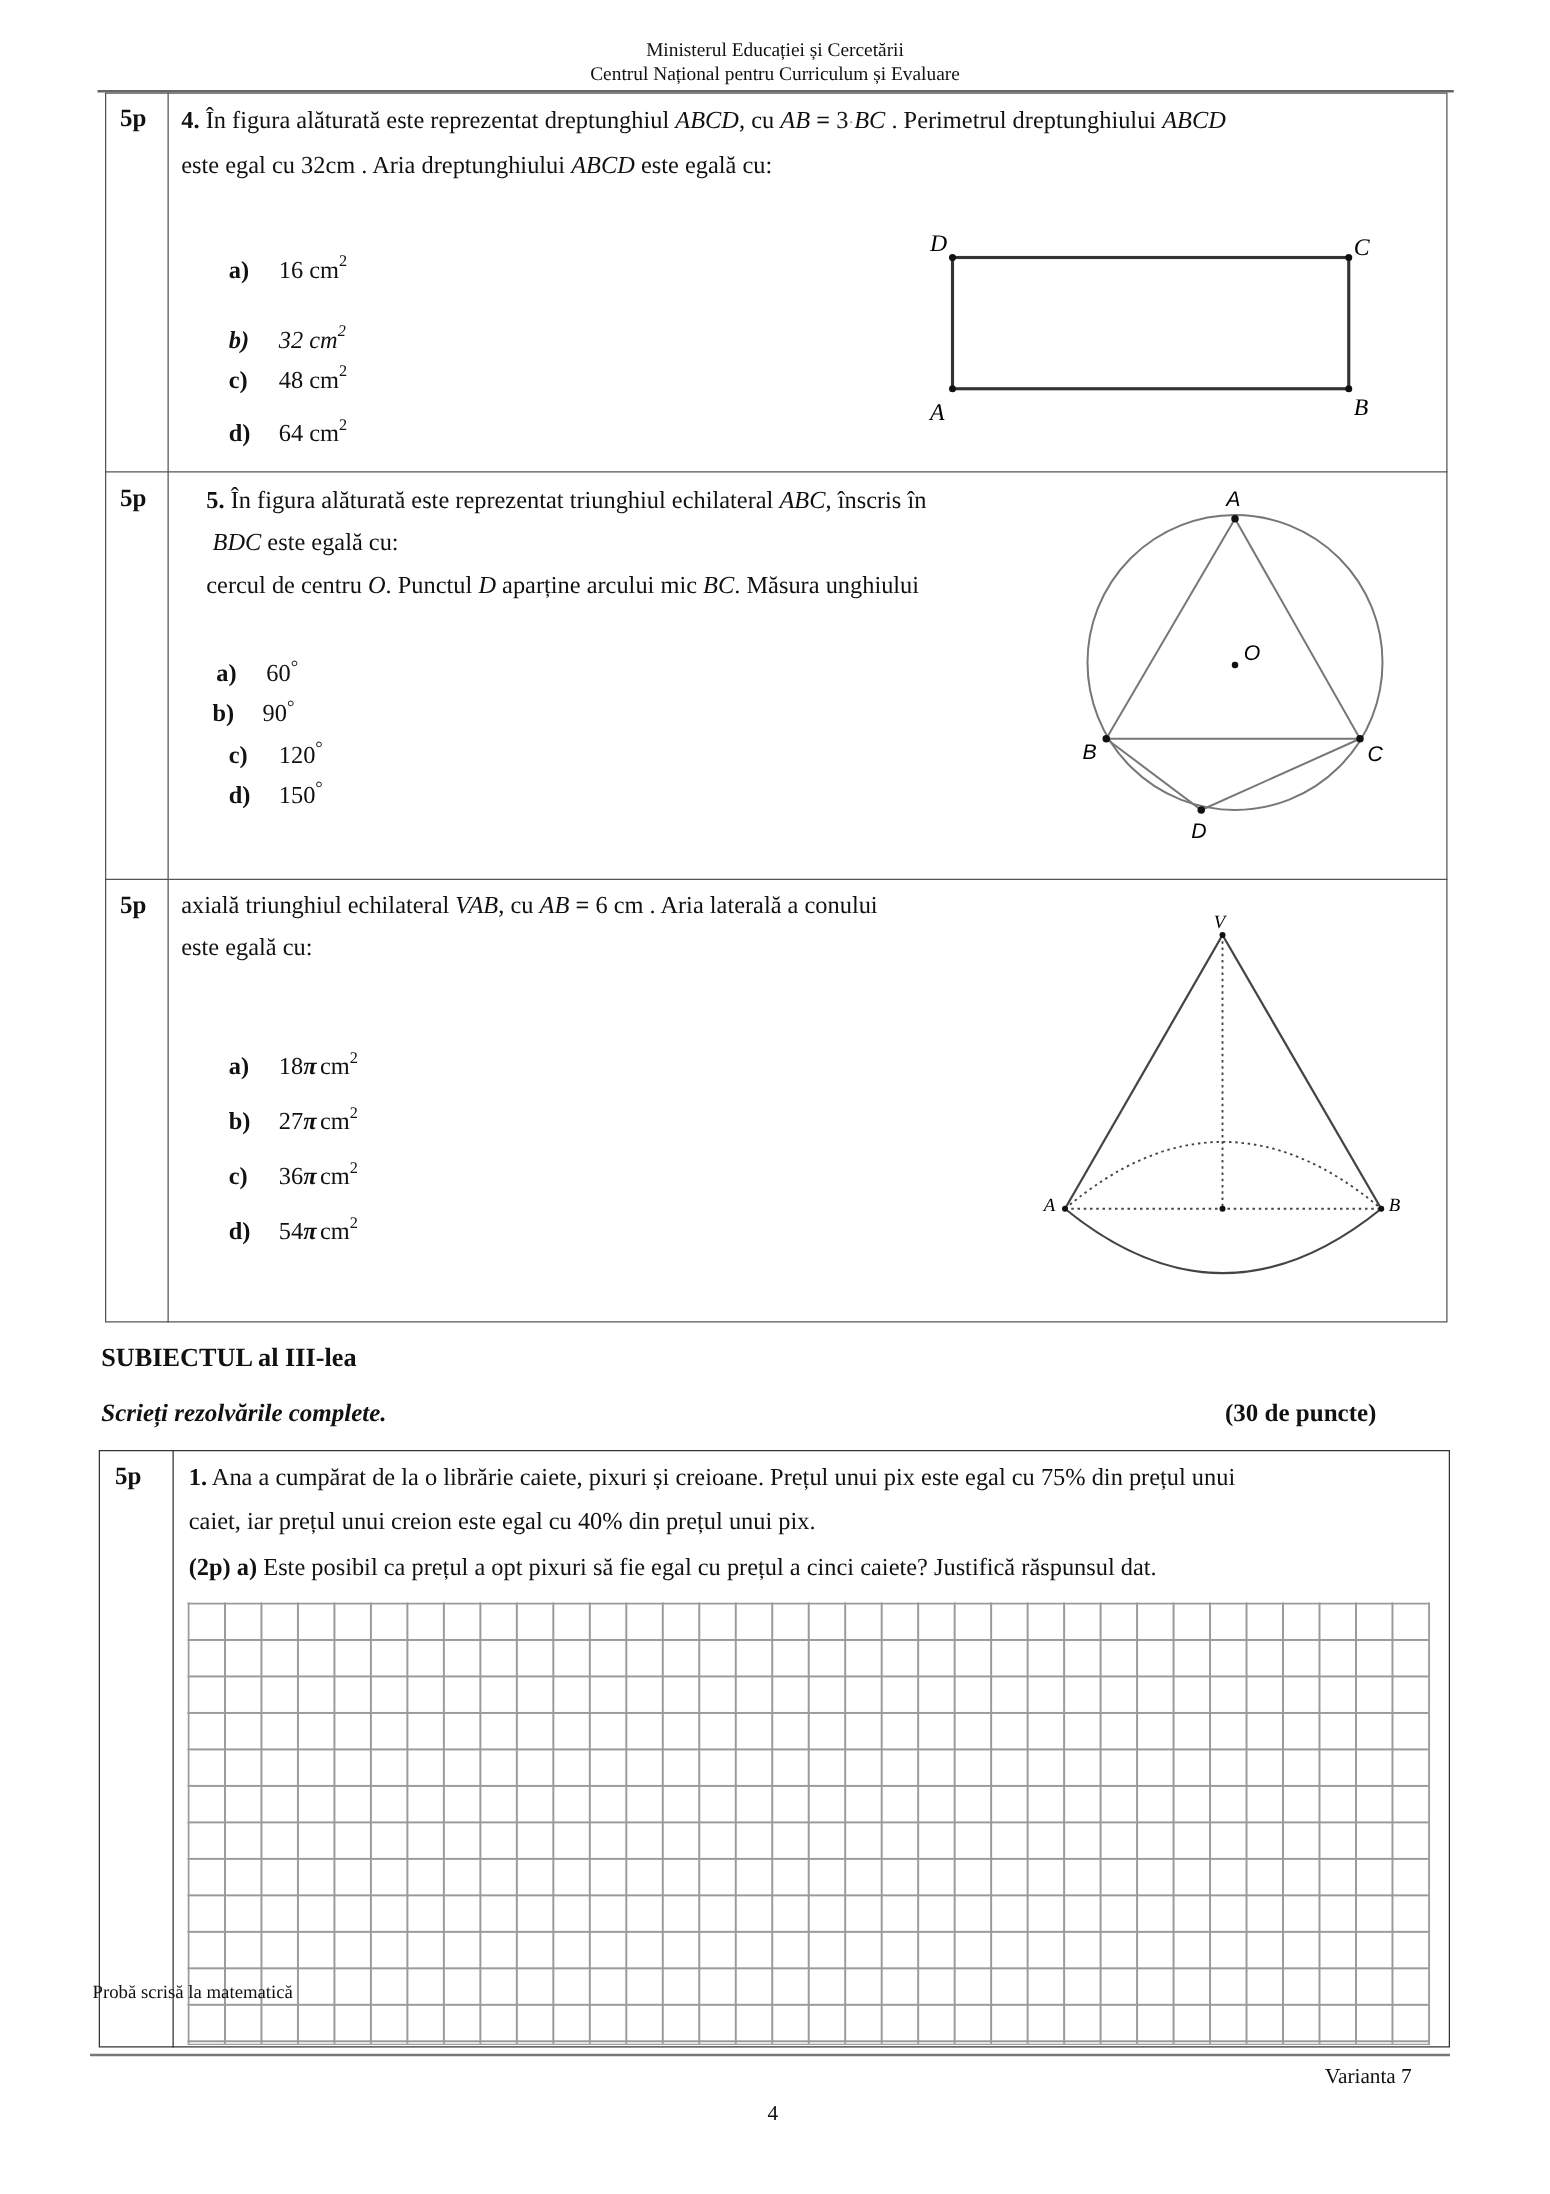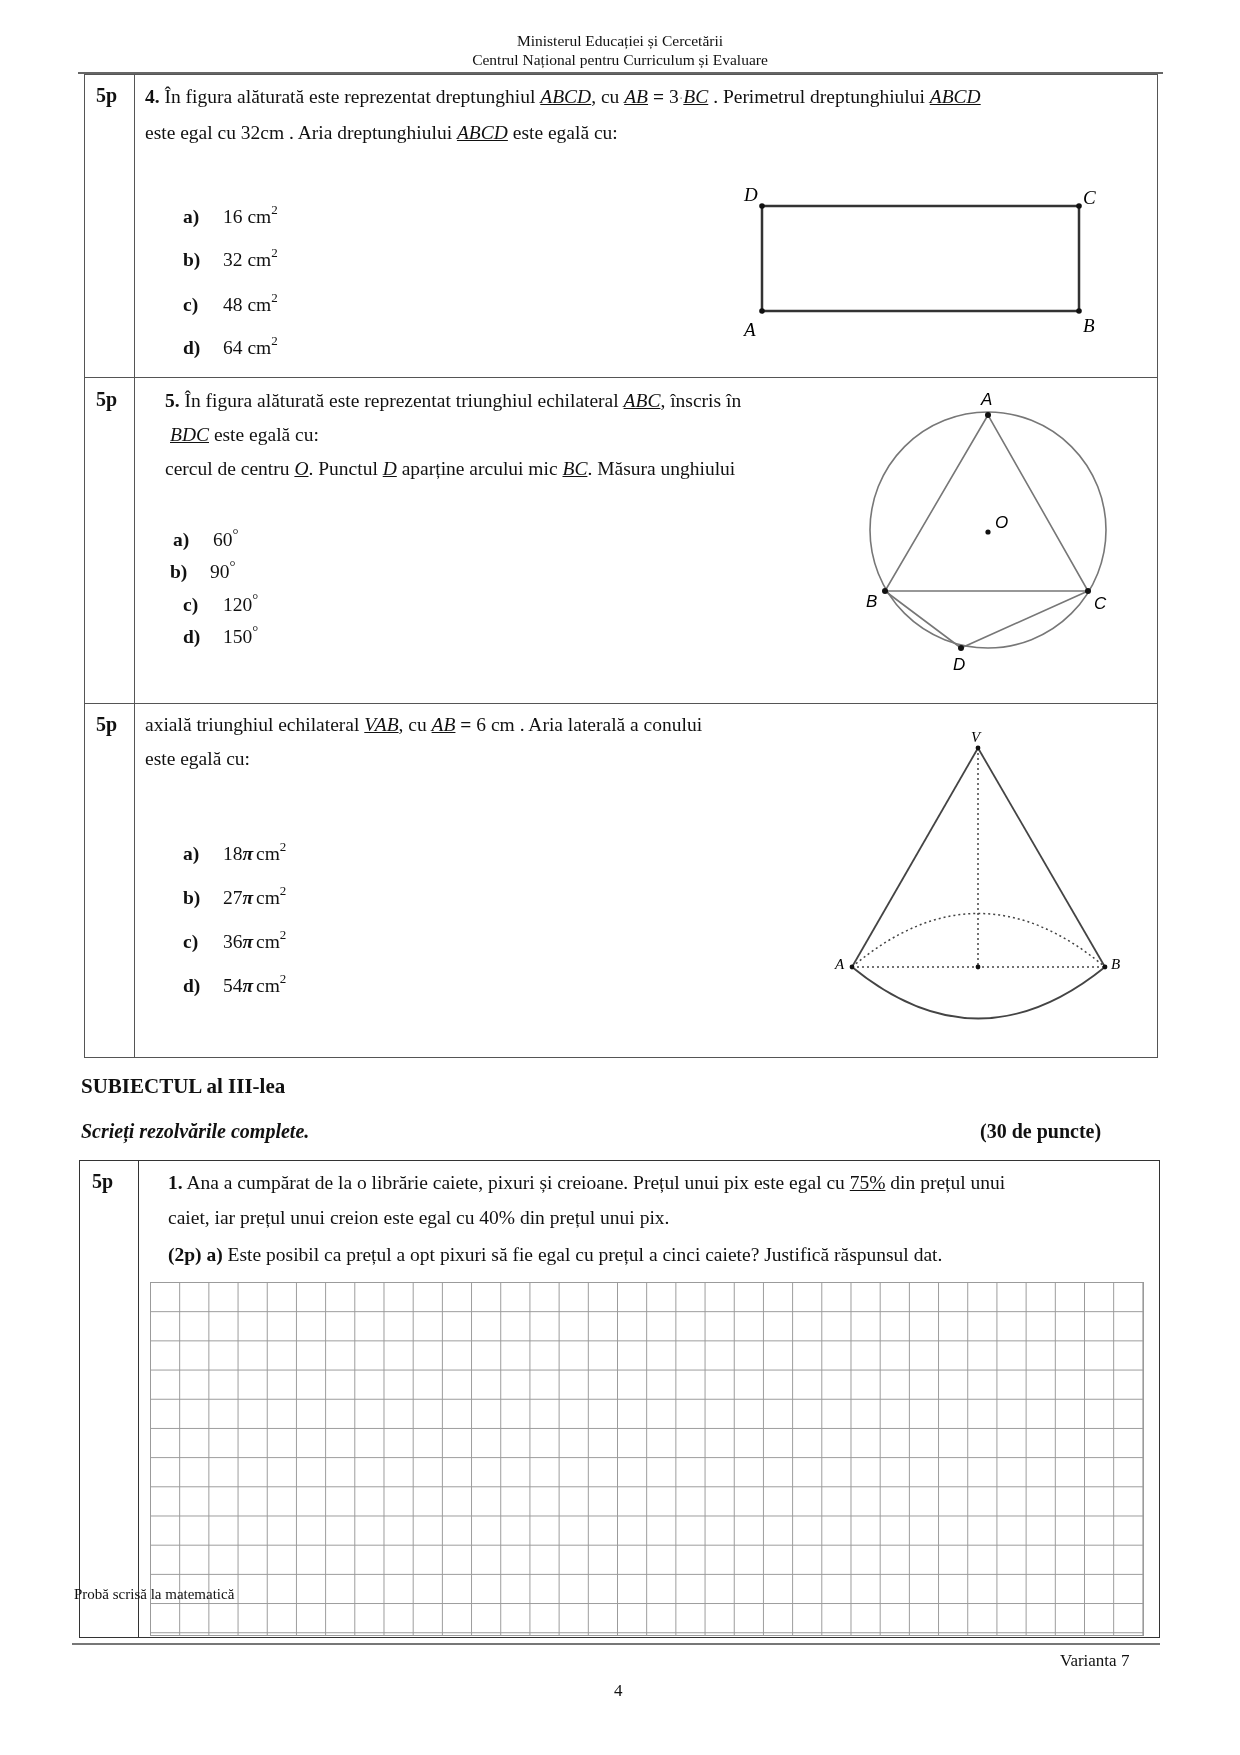--- a/index.html
+++ b/index.html
@@ -5,21 +5,21 @@
   html,body{margin:0;padding:0;background:#fff;}
   body{width:1240px;height:1755px;position:relative;font-family:"Liberation Serif","DejaVu Serif",serif;color:#111;overflow:hidden;}
   .abs{position:absolute;}
   .hdr{left:0;width:1240px;text-align:center;font-size:15.5px;line-height:19px;}
   .hrule{height:0;border-top:2px solid #666;}
   .cell-border{border:1.3px solid #555;box-sizing:border-box;}
   .vline{width:0;border-left:1.3px solid #555;}
   .pts{font-weight:bold;font-size:20px;}
   .q{font-size:19.5px;line-height:34px;}
   .q b{font-weight:bold;}
-  .mi{font-style:italic;text-decoration:underline;}
+  .mi{font-style:italic;}
   .opt{font-size:19.5px;}
   .opt .lbl{font-weight:bold;display:inline-block;width:40px;}
   sup{font-size:13px;vertical-align:0;position:relative;top:-9px;}
   .deg{font-size:15px;position:relative;top:-7px;}
   .pi{font-weight:bold;font-style:italic;letter-spacing:-2px;}
   .grid{background-image:
       linear-gradient(to right,#9a9a9a 1.2px,transparent 1.2px),
       linear-gradient(to bottom,#9a9a9a 1.2px,transparent 1.2px);
       background-size:29.2px 29.2px;border-right:1.2px solid #9a9a9a;border-bottom:1.2px solid #9a9a9a;box-sizing:border-box;}
   svg text{font-family:"Liberation Serif","DejaVu Serif",serif;}
@@ -51,21 +51,21 @@
   </div>
   <div style="white-space:nowrap;">
     <span>este egal cu</span>
     <span>32cm</span>
     <span>. Aria dreptunghiului</span>
     <span class="mi">ABCD</span>
     <span>este egală cu:</span>
   </div>
 </div>
 <div class="abs opt" style="left:183px;top:206px;"><span class="lbl">a)</span><span>16 cm</span><sup>2</sup></div>
-<div class="abs opt" style="left:183px;top:249px;"><span class="lbl">b)</span><span>32 cm</span><sup>2</sup></div>
+<div class="abs opt" style="left:183px;top:262px;font-style:italic;"><span class="lbl">b)</span><span>32 cm</span><sup>2</sup></div>
 <div class="abs opt" style="left:183px;top:294px;"><span class="lbl">c)</span><span>48 cm</span><sup>2</sup></div>
 <div class="abs opt" style="left:183px;top:337px;"><span class="lbl">d)</span><span>64 cm</span><sup>2</sup></div>
 
 <svg class="abs" style="left:730px;top:175px;" width="400" height="175">
   <rect x="32" y="31" width="317" height="105" fill="none" stroke="#333" stroke-width="2.5"></rect>
   <circle cx="32" cy="31" r="2.8" fill="#111"></circle>
     <circle cx="349" cy="31" r="2.8" fill="#111"></circle>
   <circle cx="32" cy="136" r="2.8" fill="#111"></circle>
     <circle cx="349" cy="136" r="2.8" fill="#111"></circle>
   <text x="14" y="26" font-size="19" font-style="italic">D</text>
@@ -149,21 +149,21 @@
 </svg>
 
 <div class="abs" style="left:81px;top:1074px;font-size:21px;font-weight:bold;">SUBIECTUL al III-lea</div>
 <div class="abs" style="left:81px;top:1120px;font-size:20px;font-weight:bold;font-style:italic;">Scrieți rezolvările complete.</div>
 <div class="abs" style="left:980px;top:1120px;font-size:20px;font-weight:bold;">(30 de puncte)</div>
 
 <div class="abs cell-border" style="left:79px;top:1160px;width:1081px;height:478px;border-color:#333;"></div>
 <div class="abs vline" style="left:138px;top:1160px;height:478px;border-color:#333;"></div>
 
 <div class="abs pts" style="left:92px;top:1170px;">5p</div>
-<div class="abs q" style="left:168px;top:1165px;width:1005px;line-height:35px;">
+<div class="abs q" style="left:151px;top:1165px;width:1005px;line-height:35px;">
   <div style="white-space:nowrap;">
     <b>1.</b>
     <span>Ana a cumpărat de la o librărie caiete, pixuri și creioane. Prețul unui pix este egal cu</span>
     <span class="mi" style="font-style:normal;">75%</span>
     <span>din prețul unui</span>
   </div>
   <div style="white-space:nowrap;">
     <span>caiet, iar prețul unui creion este egal cu</span>
     <span>40%</span>
     <span>din prețul unui pix.</span>

